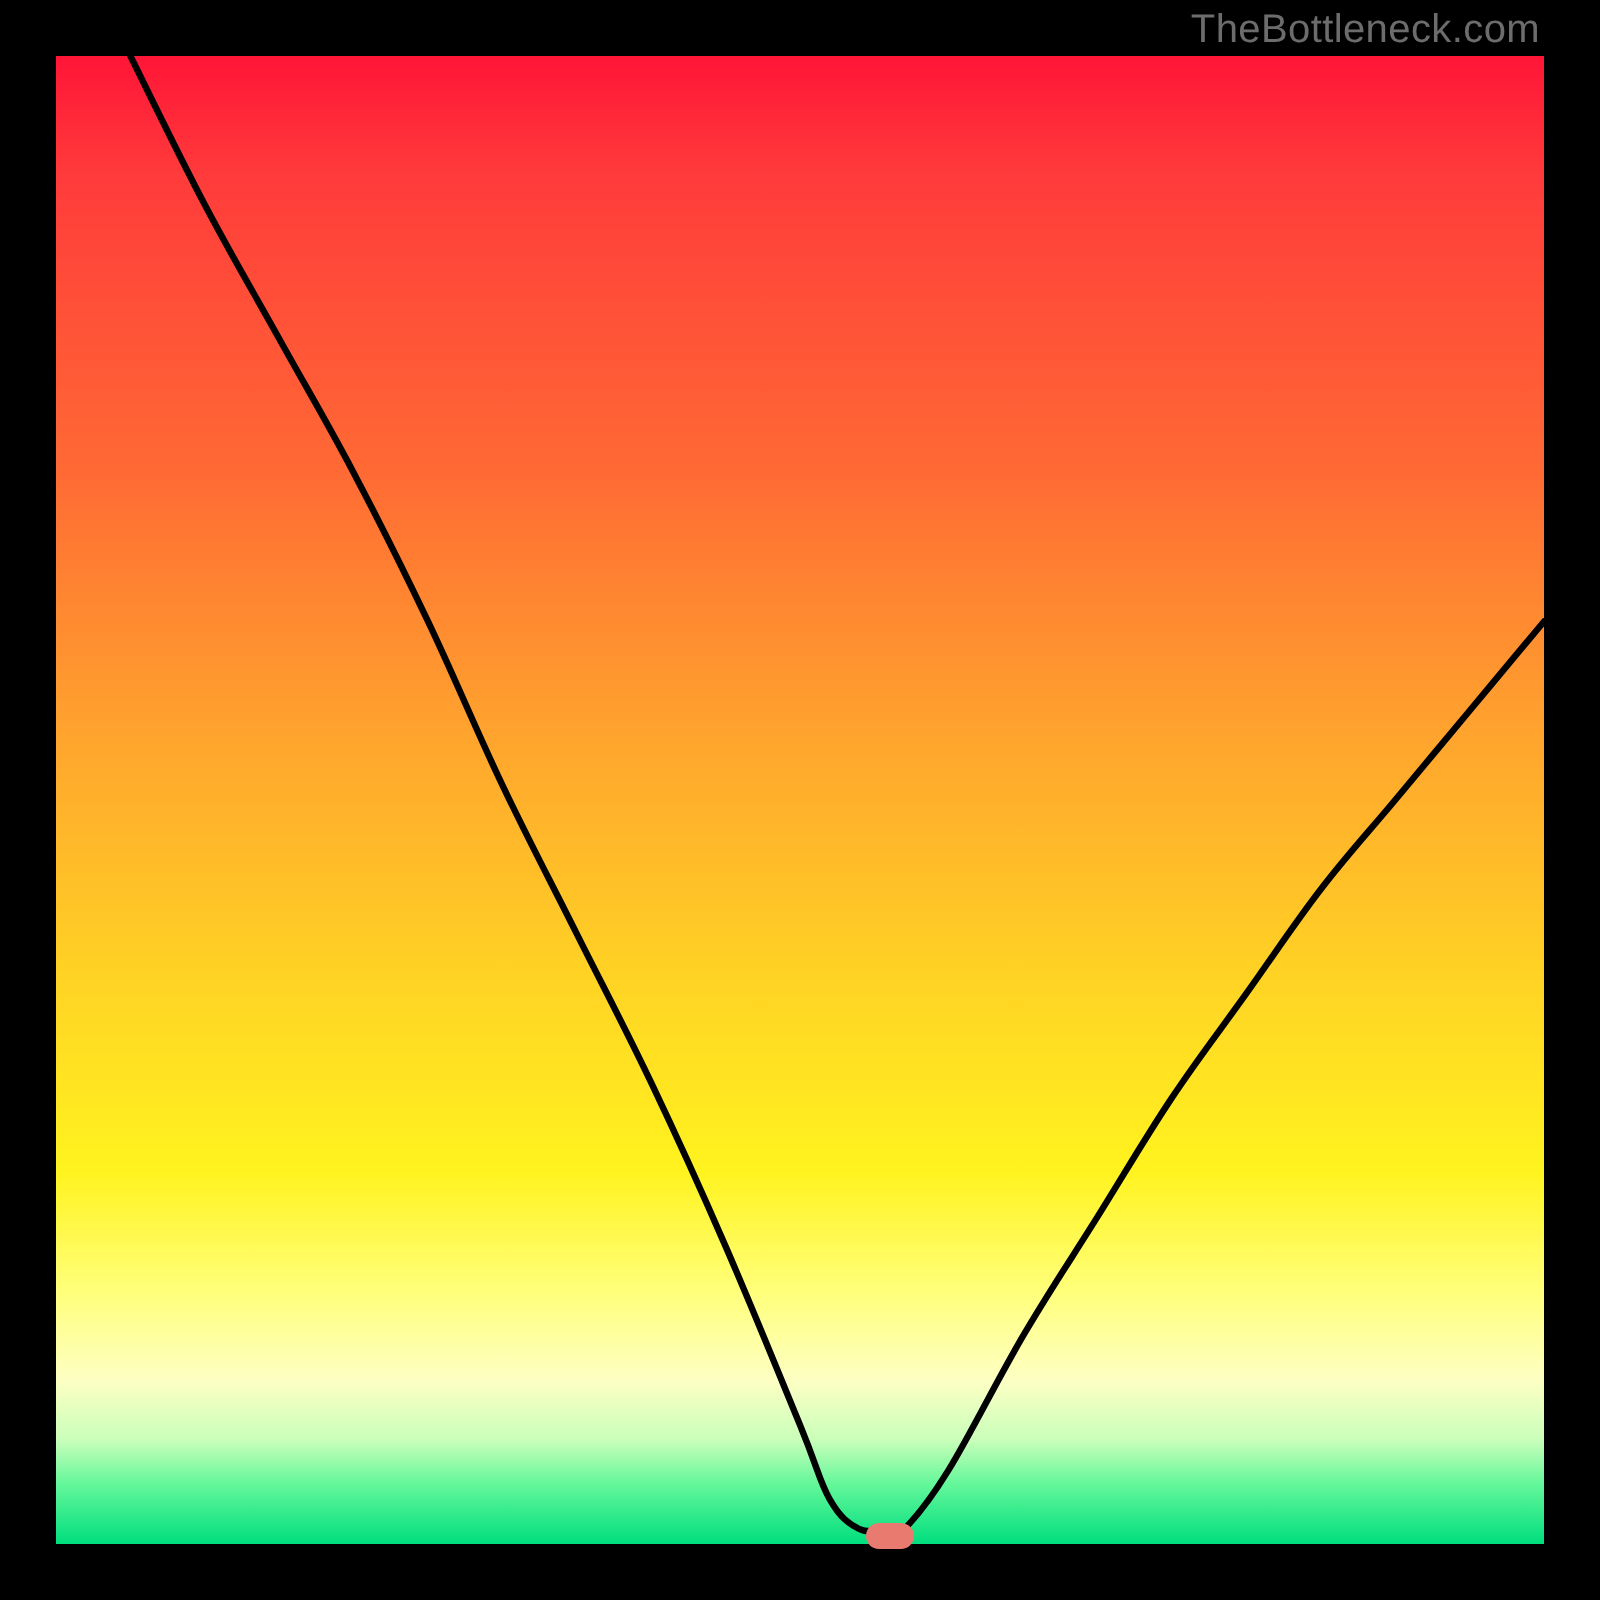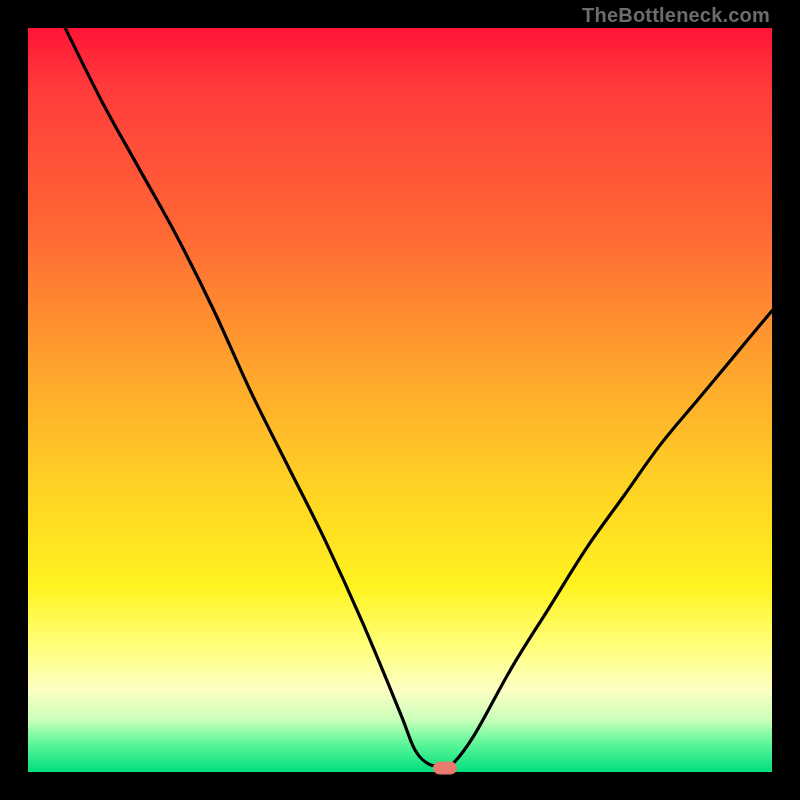--- a/index.html
+++ b/index.html
@@ -40,21 +40,21 @@
       #63f79a 96%,
       #00de7e 100%
     );
   }
   .attribution {
     position: absolute;
     top: 4px;
     right: 30px;
     color: #6c6c6c;
     font-size: 20px;
-    font-weight: 700;
+    font-weight: 400;
     letter-spacing: 0.2px;
   }
   svg.curve {
     position: absolute;
     left: 0;
     top: 0;
     width: 744px;
     height: 744px;
     overflow: visible;
   }

